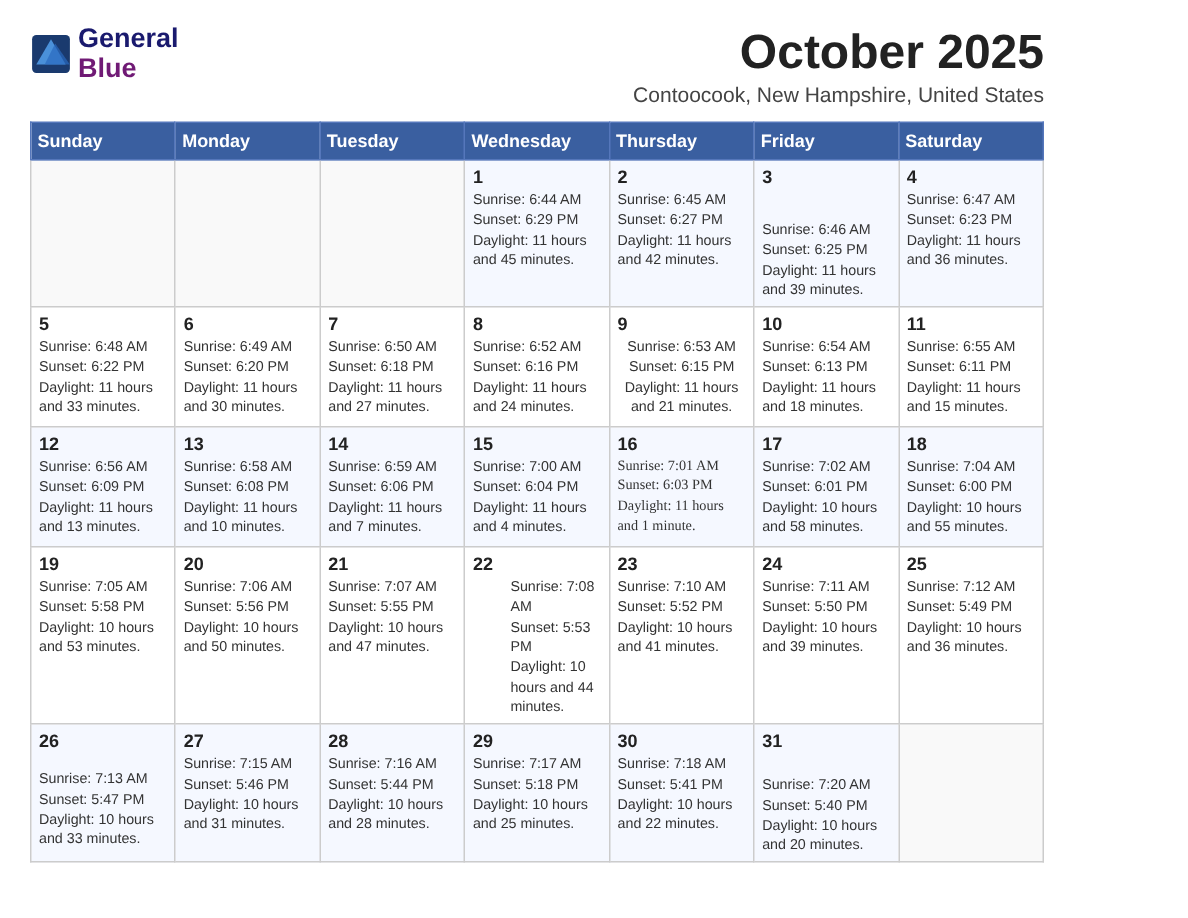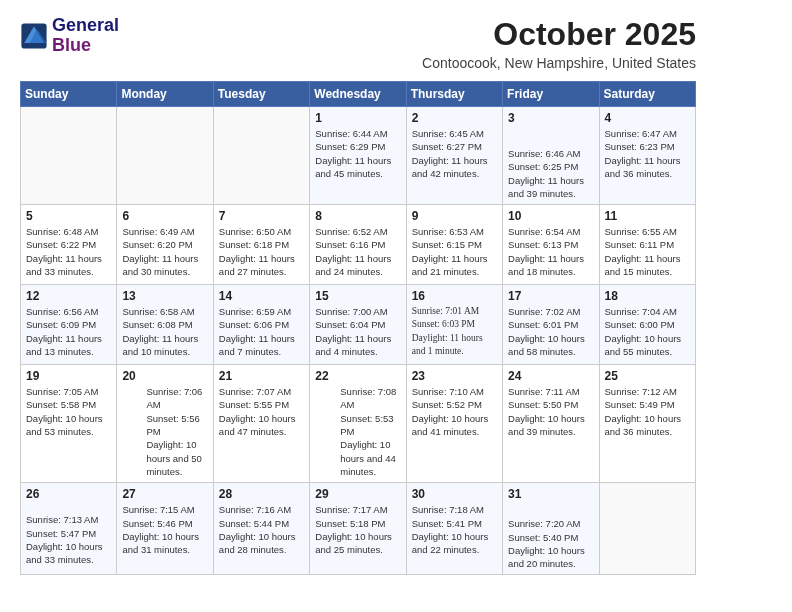--- a/index.html
+++ b/index.html
@@ -179,21 +179,21 @@
 Daylight: 11 hours and 27 minutes.</div>
           </td>
           <td>
             <div class="day-number">8</div>
             <div class="day-info" style="white-space: pre-line;">Sunrise: 6:52 AM
 Sunset: 6:16 PM
 Daylight: 11 hours and 24 minutes.</div>
           </td>
           <td>
             <div class="day-number">9</div>
-            <div class="day-info" style="white-space: pre-line;">Sunrise: 6:53 AM
+            <div class="day-info" style="white-space: pre-line; text-align: center;">Sunrise: 6:53 AM
 Sunset: 6:15 PM
 Daylight: 11 hours and 21 minutes.</div>
           </td>
           <td>
             <div class="day-number">10</div>
             <div class="day-info" style="white-space: pre-line;">Sunrise: 6:54 AM
 Sunset: 6:13 PM
 Daylight: 11 hours and 18 minutes.</div>
           </td>
           <td>
@@ -249,21 +249,21 @@
         </tr>
         <tr>
           <td>
             <div class="day-number">19</div>
             <div class="day-info" style="white-space: pre-line;">Sunrise: 7:05 AM
 Sunset: 5:58 PM
 Daylight: 10 hours and 53 minutes.</div>
           </td>
           <td>
             <div class="day-number">20</div>
-            <div class="day-info" style="white-space: pre-line; margin-left: 24px;">Sunrise: 7:06 AM
+            <div class="day-info" style="white-space: pre-line;">Sunrise: 7:06 AM
 Sunset: 5:56 PM
 Daylight: 10 hours and 50 minutes.</div>
           </td>
           <td>
             <div class="day-number">21</div>
             <div class="day-info" style="white-space: pre-line;">Sunrise: 7:07 AM
 Sunset: 5:55 PM
 Daylight: 10 hours and 47 minutes.</div>
           </td>
           <td>

